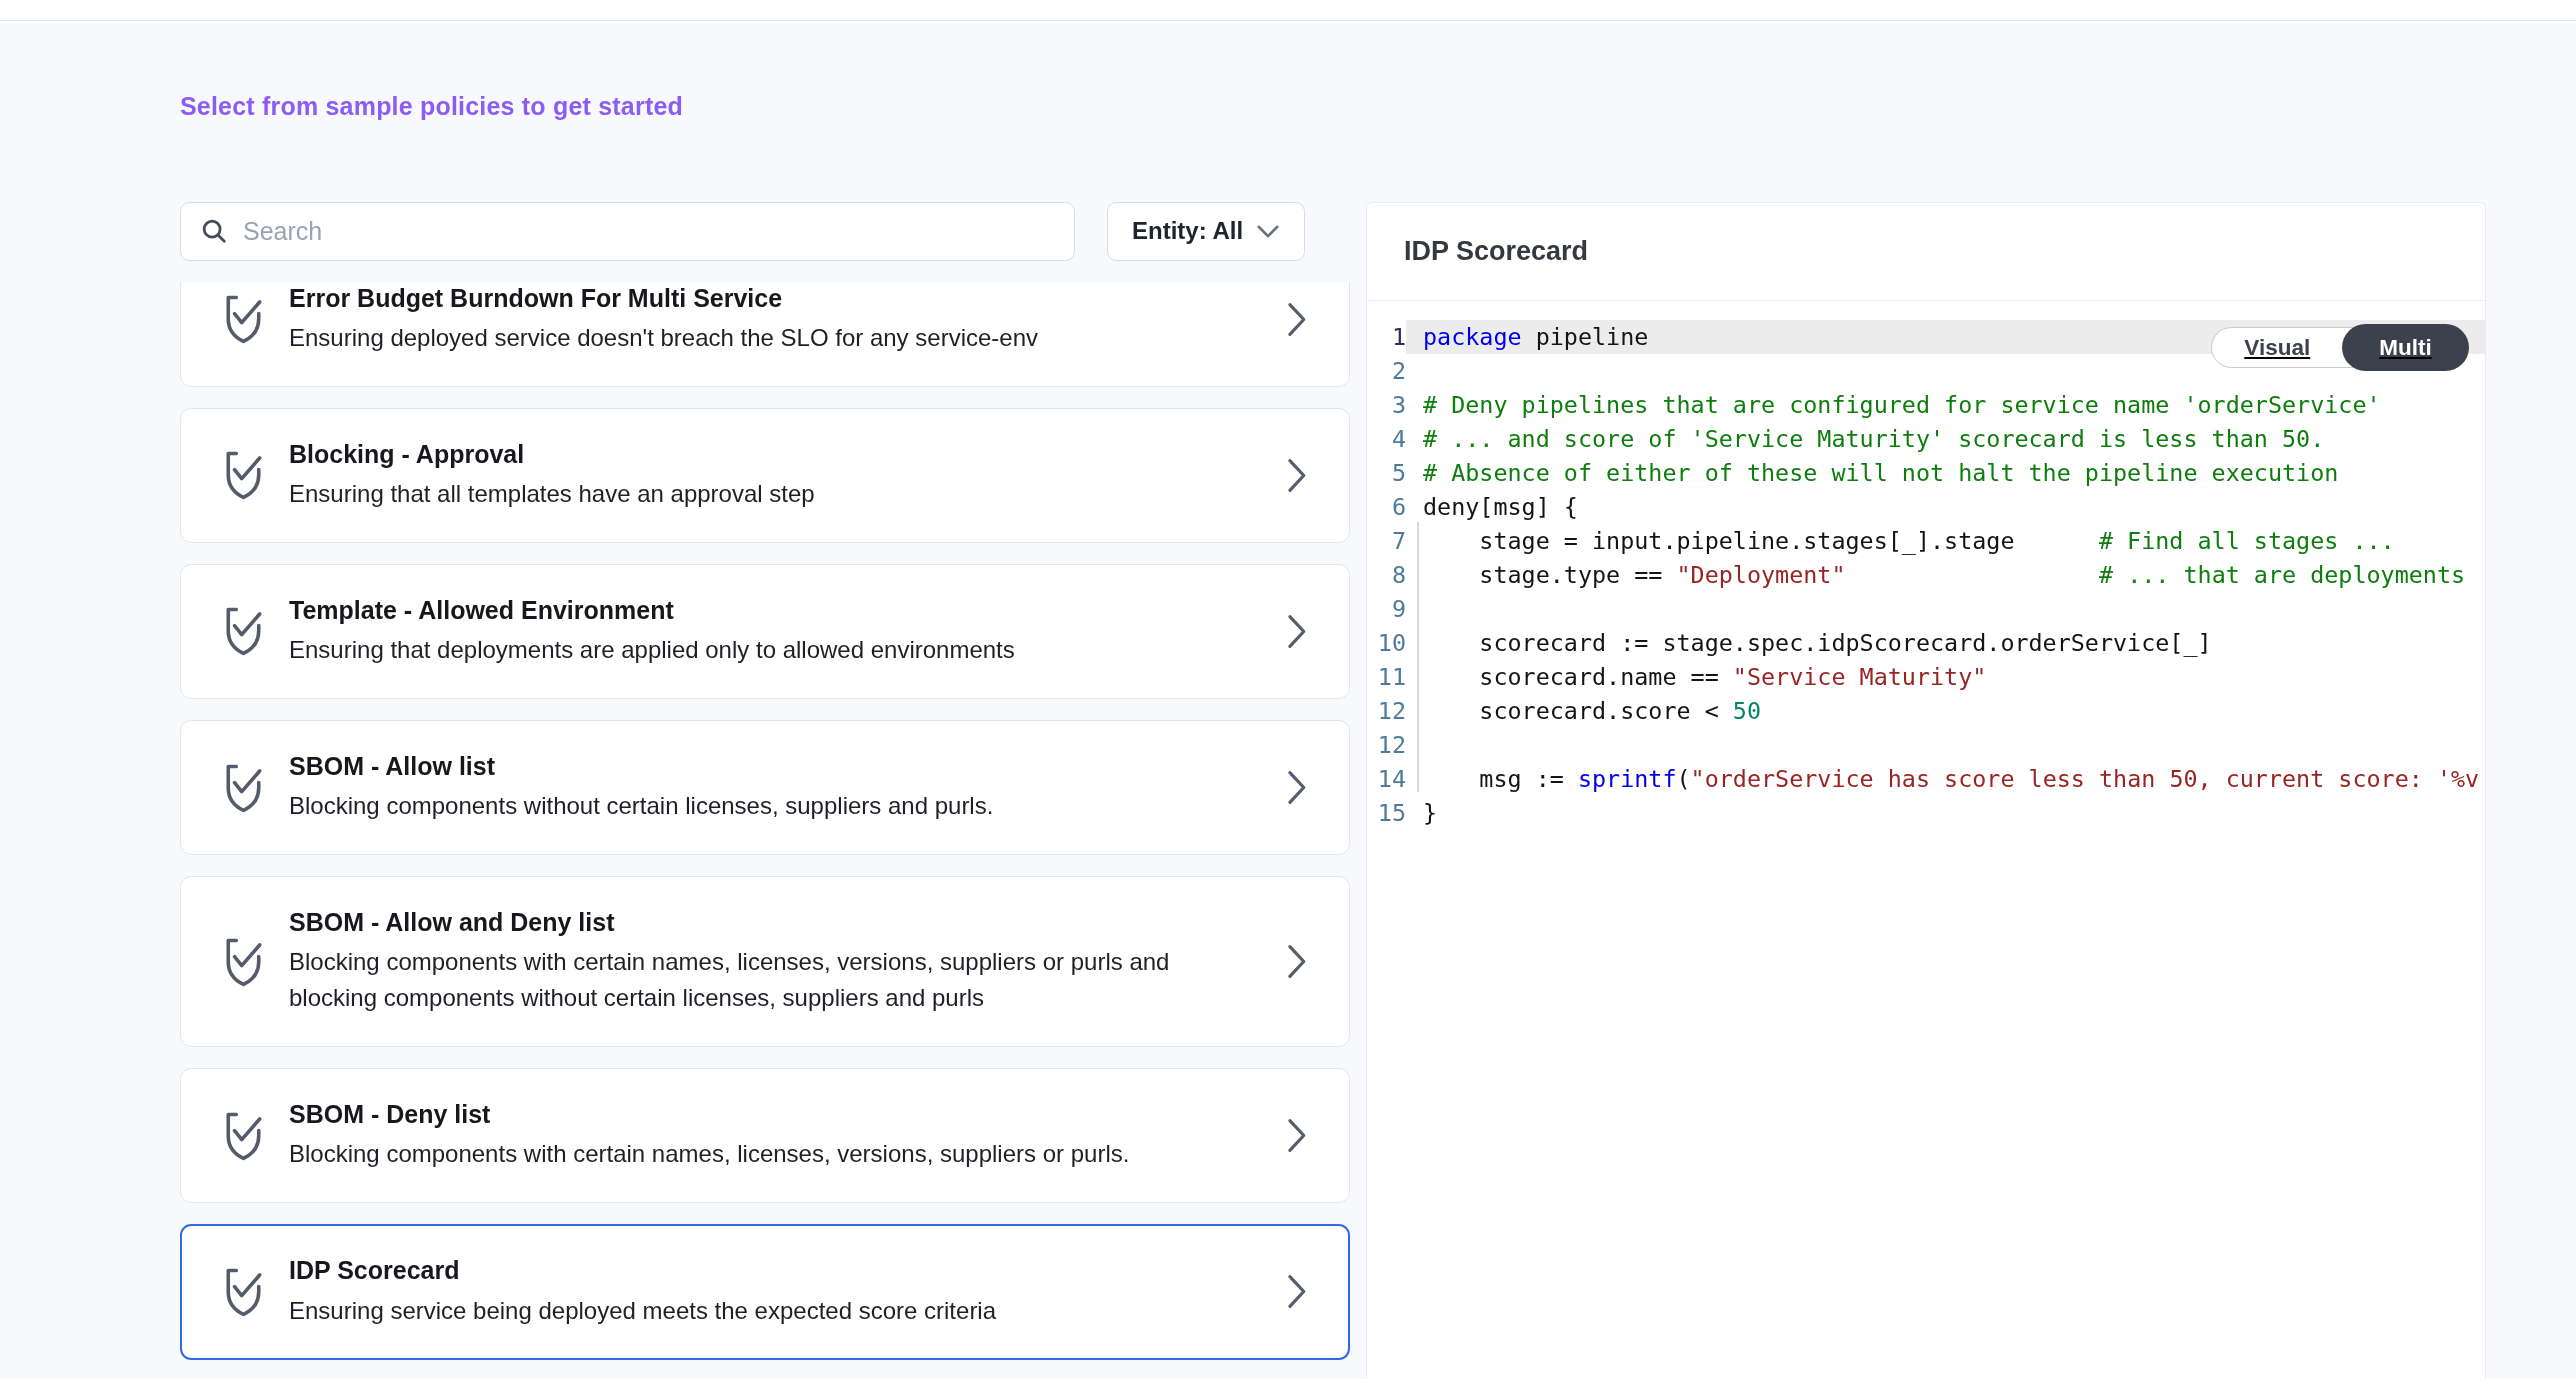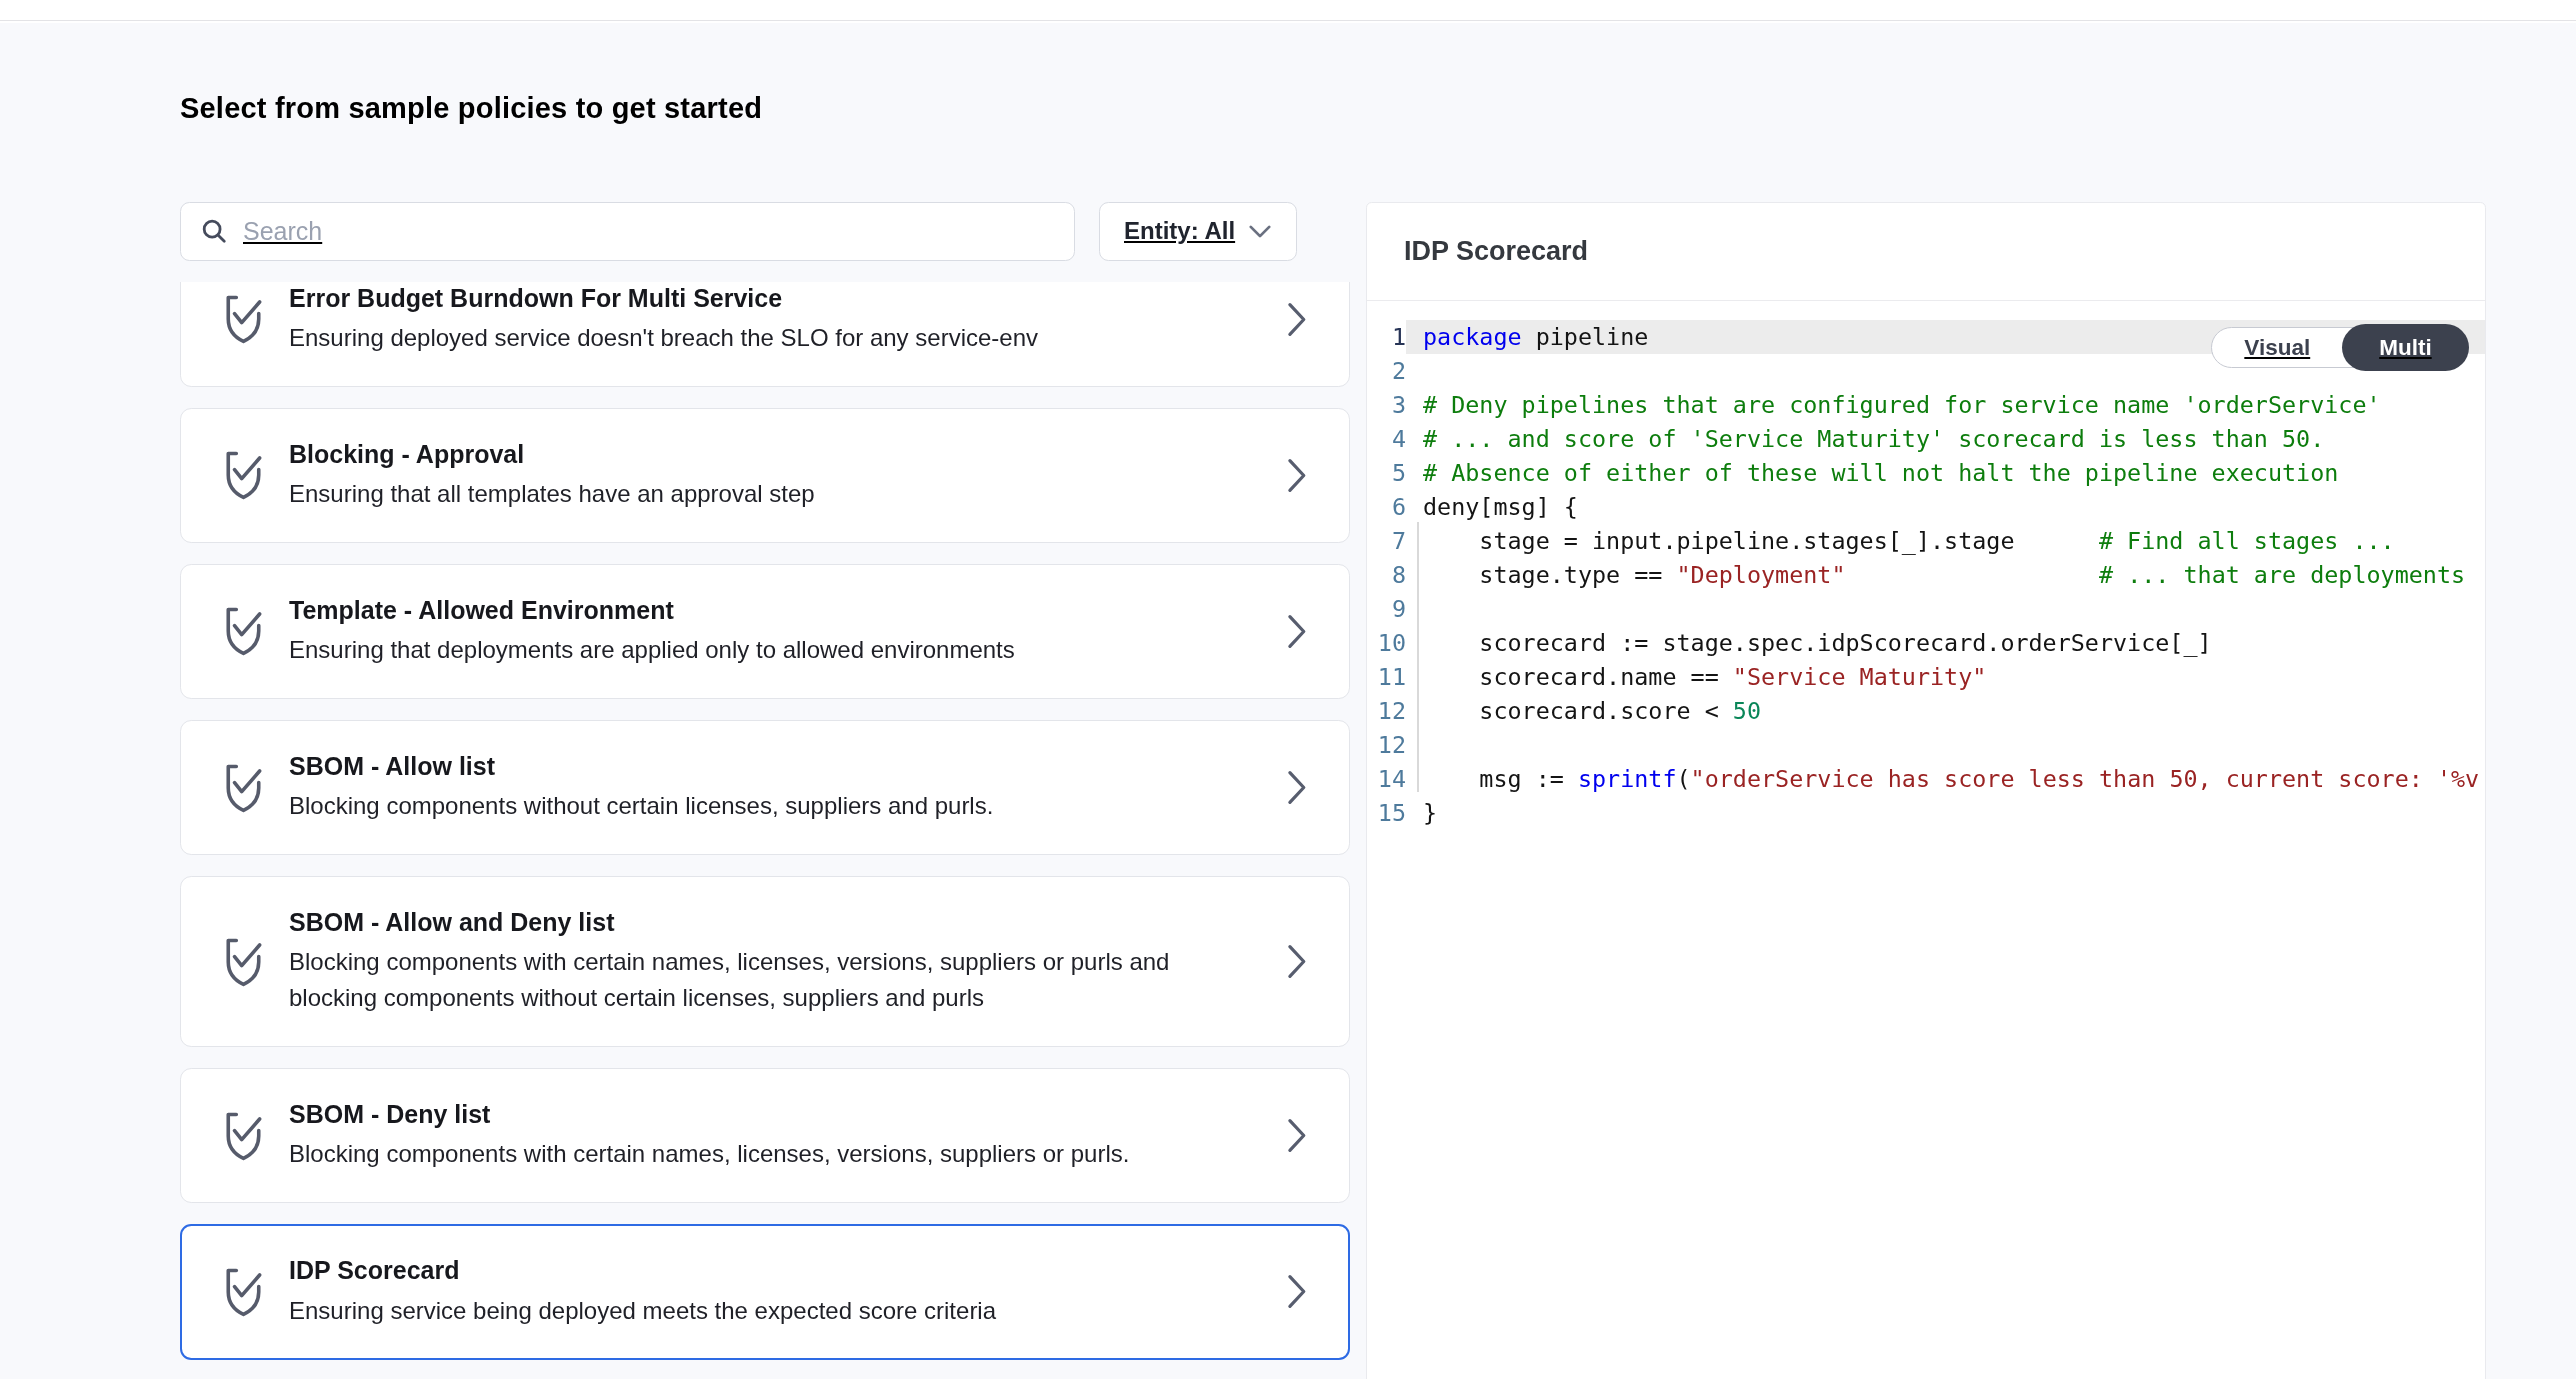--- a/index.html
+++ b/index.html
@@ -5,26 +5,26 @@
   * { box-sizing: border-box; margin: 0; padding: 0; }
   html,body { width: 2576px; height: 1385px; overflow: hidden; }
   body { font-family: "Liberation Sans", sans-serif; background: #ffffff; position: relative; }
 
   .top-bar { position: absolute; top: 0; left: 0; width: 100%; height: 20.6px;
              background: #ffffff; border-bottom: 1.9px solid #e3e3e6; }
 
   .main { position: absolute; top: 22.5px; left: 0; right: 0; bottom: 5.6px;
           background: #f8f9fc; overflow: hidden; }
 
-  .heading { position: absolute; left: 180px; top: 69px; font-size: 29px;
-             font-weight: 700; color: #000000; letter-spacing: 0.2px; }
+  .heading { position: absolute; left: 180px; top: 69px; font-size: 25px;
+             font-weight: 700; color: #8b5cf6; letter-spacing: 0.2px; }
 
   
   .left-col { position: absolute; left: 180px; top: 179px; width: 1170px; bottom: 0; }
-  .search-row { display: flex; gap: 24px; height: 59px; text-decoration: underline; }
+  .search-row { display: flex; gap: 32px; height: 59px; }
   .search-box { width: 895px; height: 59px; background: #fff; border: 1.9px solid #d9dce3;
                 border-radius: 9.4px; display: flex; align-items: center; padding: 0 19px; gap: 15px; }
   .search-box input { border: none; outline: none; flex: 1; font-size: 25px;
                       font-family: "Liberation Sans", sans-serif; color: #333; background: transparent; }
   .search-box input::placeholder { color: #9aa1b0; }
   .entity-select { width: 198px; height: 59px; background: #fff; border: 1.9px solid #d9dce3;
                    border-radius: 9.4px; display: flex; align-items: center;
                    justify-content: space-between; padding: 0 24px; cursor: pointer; }
   .entity-select .label { font-size: 24px; font-weight: 600; color: #20242e; }
 

